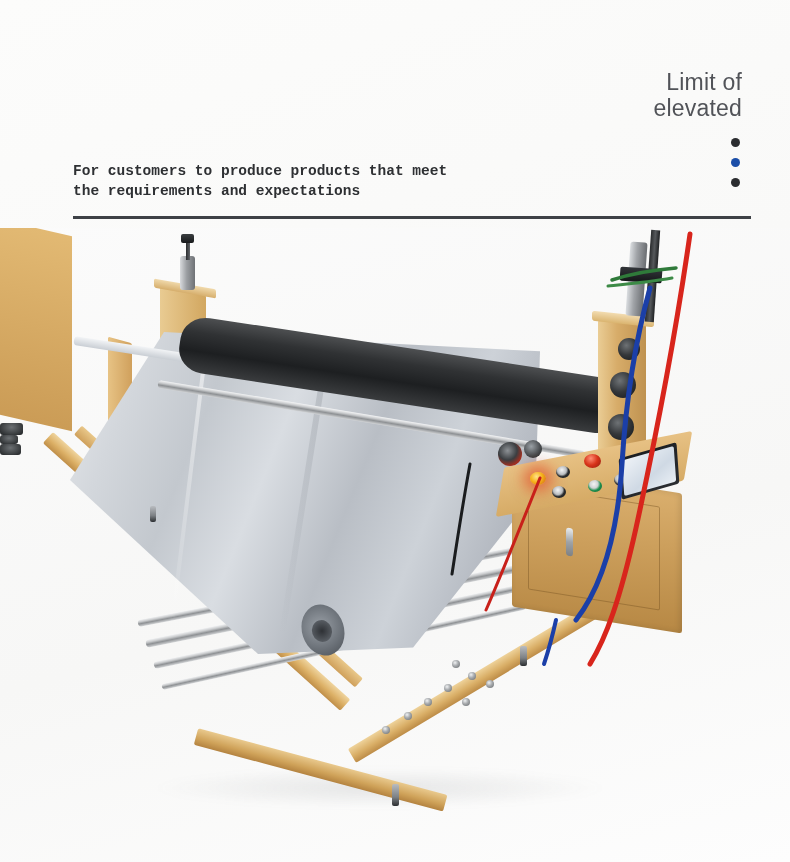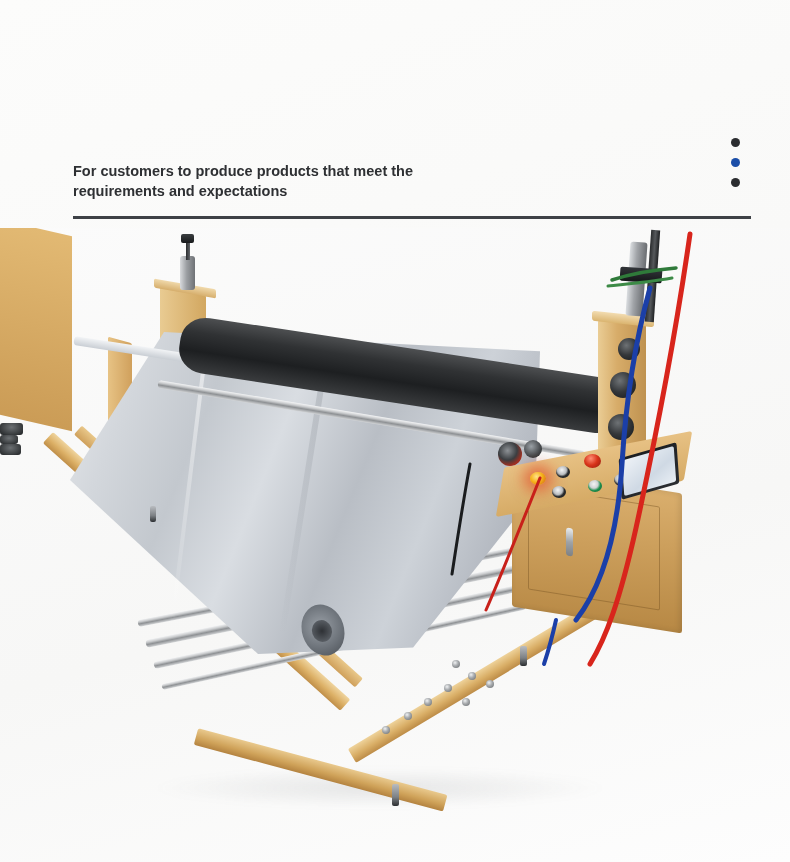--- a/index.html
+++ b/index.html
@@ -47,20 +47,21 @@
 
   .subtitle {
     position: absolute;
     left: 73px;
     top: 162px;
     width: 400px;
     font-size: 14.5px;
     font-weight: bold;
     line-height: 1.35;
     color: #2e3033;
+    font-family: Liberation Mono, monospace;
   }
 
   .tagline {
     position: absolute;
     right: 48px;
     top: 70px;
     width: 230px;
     text-align: right;
     font-size: 23px;
     font-weight: 300;
@@ -519,20 +520,24 @@
 </head>
 <body>
 
 <div class="page">
 
   <div class="header">
 
 
     <div class="subtitle">For customers to produce products that meet the requirements and expectations</div>
 
+    <div class="tagline">
+      <div>Limit of</div>
+      <div>elevated</div>
+    </div>
 
     <div class="dots">
       <span class="dot"></span>
       <span class="dot accent"></span>
       <span class="dot"></span>
     </div>
 
     <div class="rule"></div>
   </div>
 

